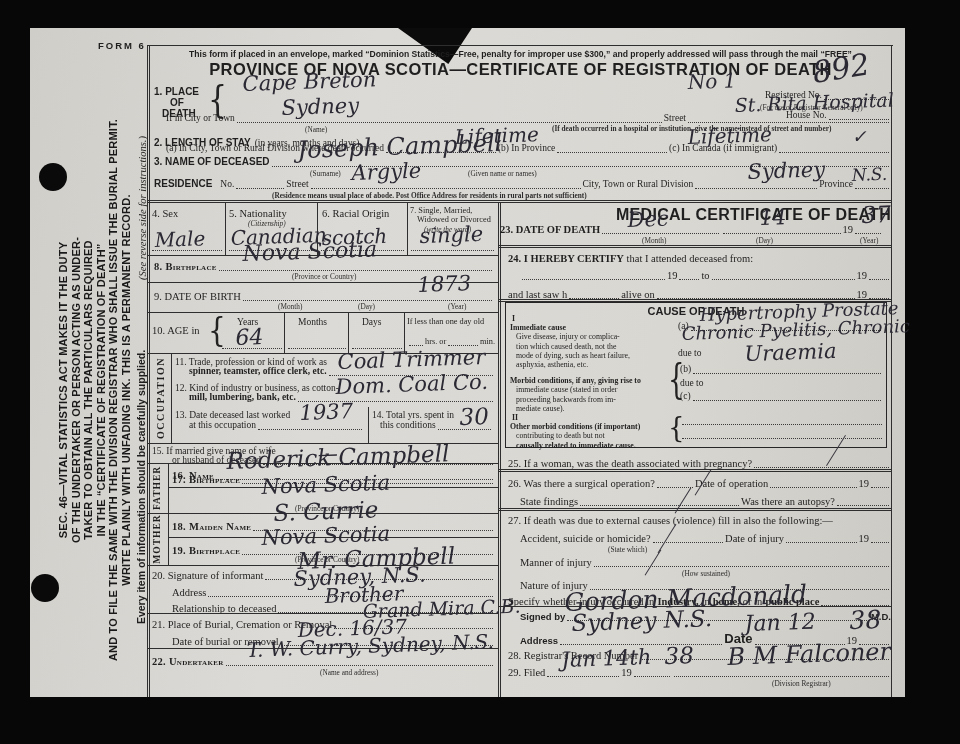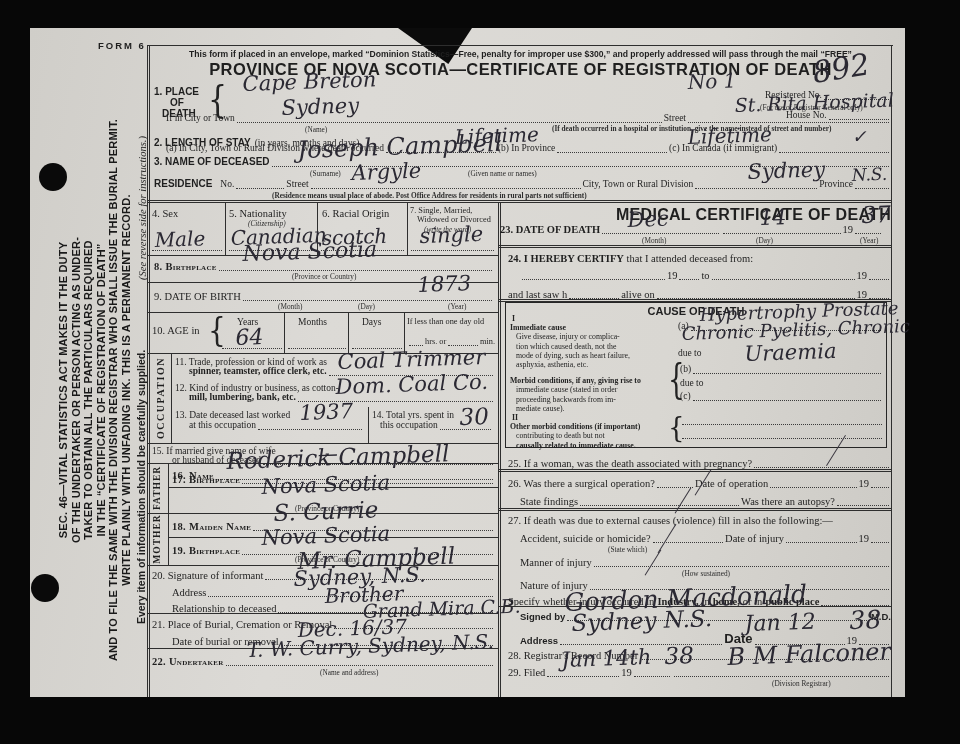--- a/index.html
+++ b/index.html
@@ -211,21 +211,21 @@
   <div class="hw" style="left:336px;top:377px;font-size:21px">Dom. Coal Co.</div>
   <div class="vr" style="left:368px;top:407px;height:36px"></div>
   <div class="abs L" style="left:175px;top:410px">13. Date deceased last worked</div>
   <div class="row L" style="left:189px;top:421px;width:175px">
     <span>at this occupation</span>
     <span class="dots"></span>
   </div>
   <div class="hw" style="left:300px;top:403px;font-size:21px">1937</div>
   <div class="abs L" style="left:372px;top:410px">14. Total yrs. spent in</div>
   <div class="row L" style="left:380px;top:421px;width:113px">
-    <span>this occupation</span>
+    <span>this conditions</span>
     <span class="dots"></span>
   </div>
   <div class="hw" style="left:460px;top:406px;font-size:23px">30</div>
   <div class="hr" style="left:148px;top:443px;width:350px"></div>
 
   <div class="abs L" style="left:152px;top:446px">15. If married give name of wife</div>
   <div class="row L" style="left:172px;top:456px;width:323px">
     <span>or husband of deceased</span>
     <span class="dots"></span>
   </div>

